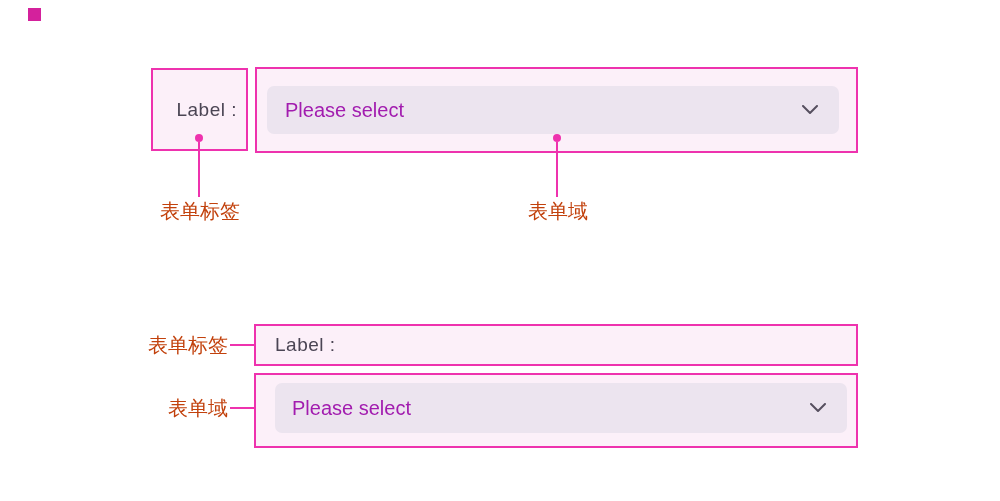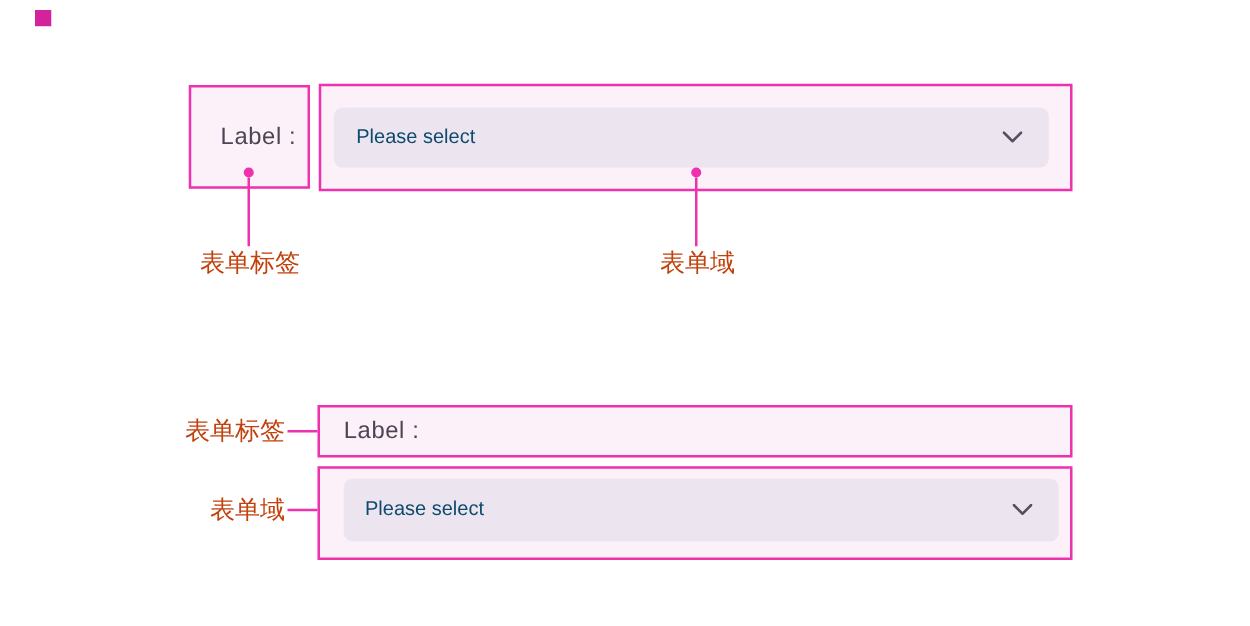--- a/index.html
+++ b/index.html
@@ -27,21 +27,21 @@
 
   .form-label-text{ font-size:19px; color:#4b4554; letter-spacing:.5px; }
 
   
   .select-inner{
     position:absolute; background:#ece4ef; border-radius:7px;
     display:flex; align-items:center;
   }
   .select-inner-h{ left:10px; top:17px; width:572px; height:48px; padding-left:18px; }
   .select-inner-v{ left:19px; top:8px; width:572px; height:50px; padding-left:17px; }
-  .placeholder-text{ font-size:16px; color:#0c4a6e; }
+  .placeholder-text{ font-size:20px; color:#a21caf; }
   .chevron{ position:absolute; right:21px; top:50%; margin-top:-5px; width:16px; height:10px; }
   .chevron svg{ display:block; }
 
   
   .dot{
     position:absolute; width:8px; height:8px; border-radius:50%;
     background:#ee32ae;
   }
   .vline{ position:absolute; width:2px; background:#ee32ae; }
   .hline{ position:absolute; height:2px; background:#ee32ae; }

